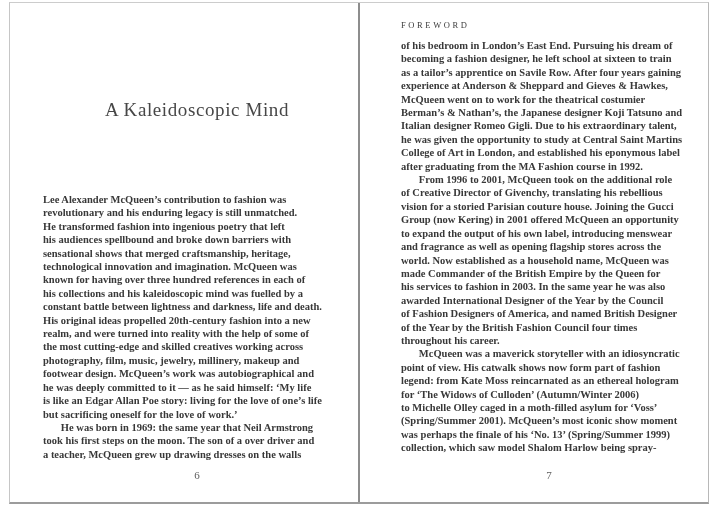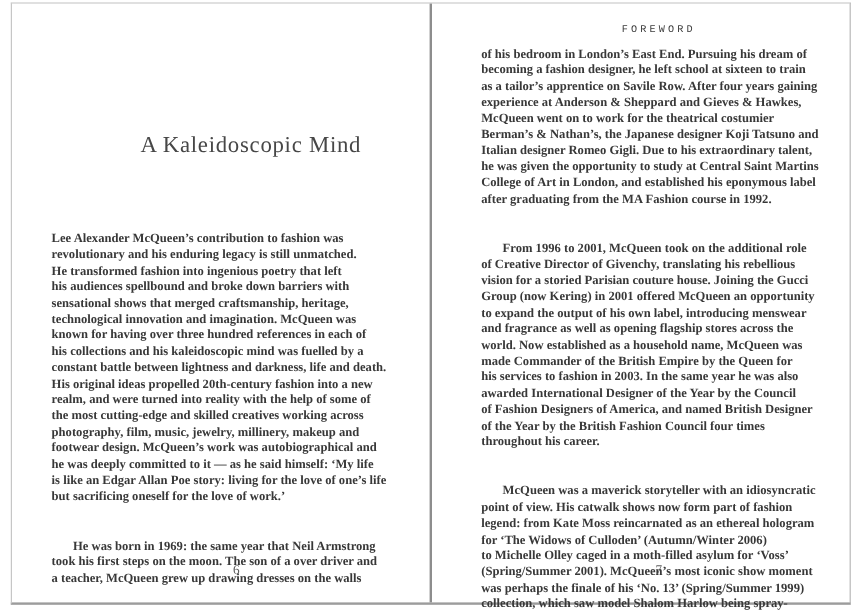--- a/index.html
+++ b/index.html
@@ -39,47 +39,45 @@
   .chapter-title {
     position: absolute;
     left: 33px;
     top: 96px;
     width: 308px;
     text-align: center;
     font-size: 19px;
     letter-spacing: 0.6px;
     color: #474747;
     font-weight: normal;
-    margin: 12px;
+    margin: 0;
   }
   .running-header {
     position: absolute;
     left: 391px;
     top: 17px;
     width: 296px;
-    text-align: center;
     font-size: 8.5px;
     letter-spacing: 2.6px;
     color: #3c3c3c;
-    font-family: Liberation Mono, monospace;
   }
   .body-text {
     position: absolute;
     color: #383838;
     font-size: 10.5px;
     line-height: 13.4px;
     font-weight: bold;
   }
   .body-left  { left: 33px;  top: 190px; width: 308px; }
   .body-right { left: 391px; top: 36px;  width: 296px; }
   .body-text p {
     margin: 0;
     white-space: pre-line;
   }
-  .body-text p.indent { text-indent: 1.7em; margin-top: 28px; }
+  .body-text p.indent { text-indent: 1.7em; }
 
   .page-number {
     position: absolute;
     text-align: center;
     font-size: 11px;
     color: #5d5d5d;
   }
   .page-number-left  { left: 33px;  top: 466px; width: 308px; }
   .page-number-right { left: 391px; top: 466px; width: 296px; }
 </style>

